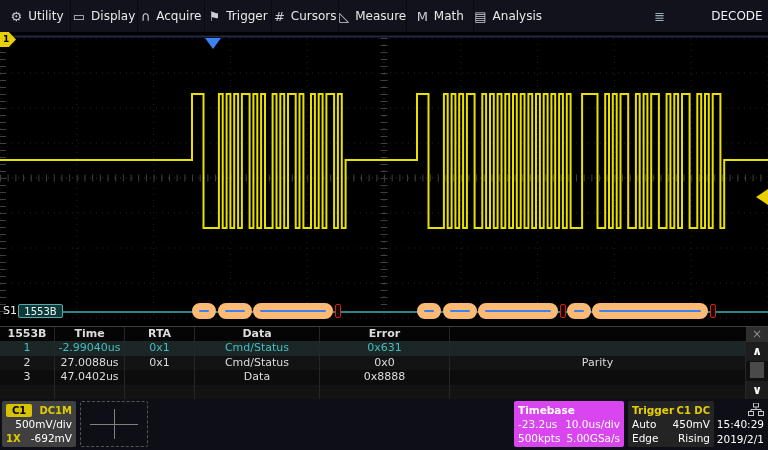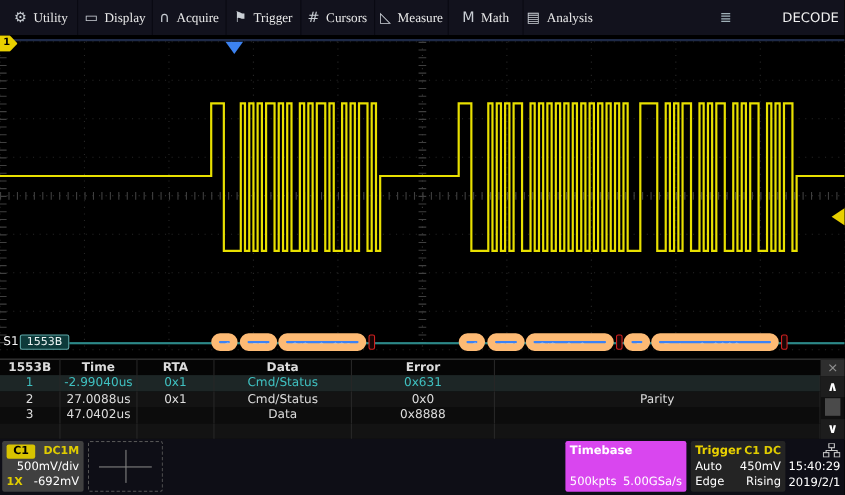--- a/index.html
+++ b/index.html
@@ -5,21 +5,21 @@
   html,body{margin:0;padding:0;background:#000;}
   #stage{position:relative;width:768px;height:450px;background:#000;overflow:hidden;
          font-family:"DejaVu Sans","Liberation Sans",sans-serif;color:#e8e8e8;}
   
   #menubar{position:absolute;left:0;top:0;width:768px;height:32px;background:#12121d;}
   #menu-items{position:absolute;left:4px;top:0;width:538px;height:32px;display:flex;}
   .menu-item{flex:1;display:flex;align-items:center;justify-content:center;gap:6px;
              border-left:1px solid #090912;cursor:default;}
   .menu-item:first-child{border-left:none;}
   .menu-icon{color:#c9ced4;font-size:13px;line-height:1;}
-  .menu-label{color:#e9e9e9;font-size:12px;font-family:Liberation Serif, serif;}
+  .menu-label{color:#e9e9e9;font-size:12px;}
   #brand-box{position:absolute;left:543px;top:0;width:105px;height:32px;background:#0b0b13;
              border-left:1px solid #23232e;border-right:1px solid #23232e;
              display:flex;flex-direction:column;justify-content:center;align-items:center;}
   #brand-row{display:flex;align-items:baseline;gap:6px;}
   #brand-name{font-weight:bold;font-size:12.5px;letter-spacing:.5px;color:#f2f2f2;}
   #trig-status{font-size:10.5px;font-weight:bold;color:#2fc8c8;}
   #trig-freq{font-size:10.5px;color:#e8e8e8;margin-top:1px;}
   #decode-btn{position:absolute;left:649px;top:0;width:119px;height:32px;display:flex;
               align-items:center;justify-content:center;gap:10px;}
   #decode-icon{color:#9fb0b8;font-size:13px;}
@@ -256,20 +256,24 @@
     </div>
     <div id="ch2-slot" class="panel">
       <div id="cross-h"></div>
       <div id="cross-v"></div>
     </div>
     <div id="tb-panel" class="panel">
       <div class="prow">
           <span class="plabel">Timebase</span>
         </div>
       <div class="prow">
+        <span class="white-val">-23.2us</span>
+        <span class="white-val">10.0us/div</span>
+      </div>
+      <div class="prow">
         <span class="white-val">500kpts</span>
         <span class="white-val">5.00GSa/s</span>
       </div>
     </div>
     <div id="trig-panel" class="panel">
       <div class="prow">
         <span class="plabel">Trigger</span>
         <span class="yellow-txt">C1 DC</span>
       </div>
       <div class="prow">

